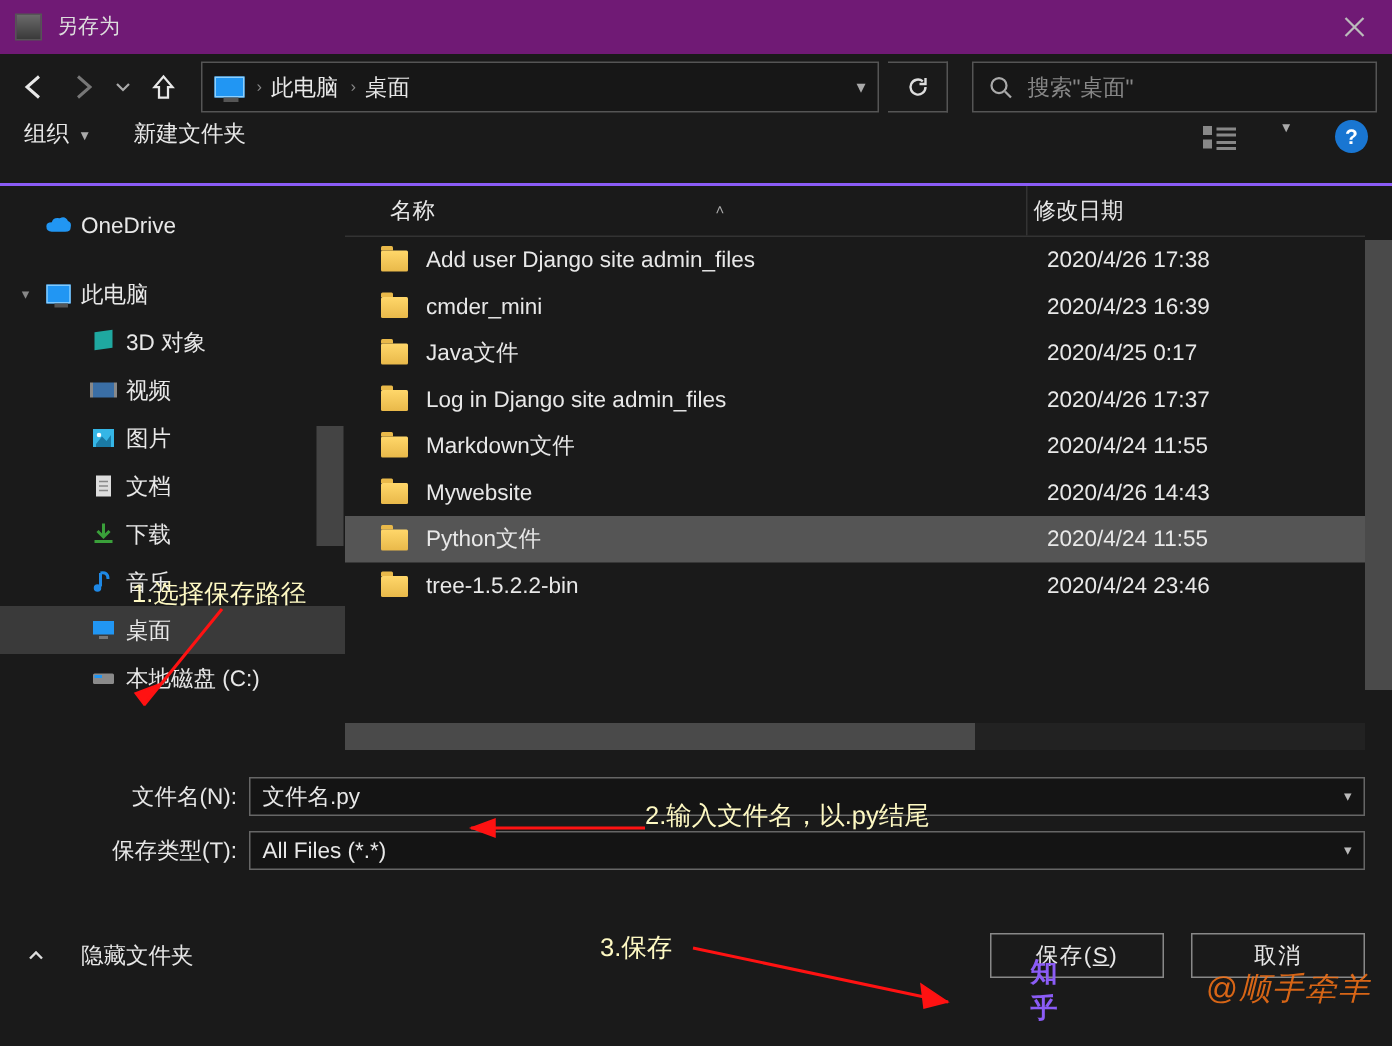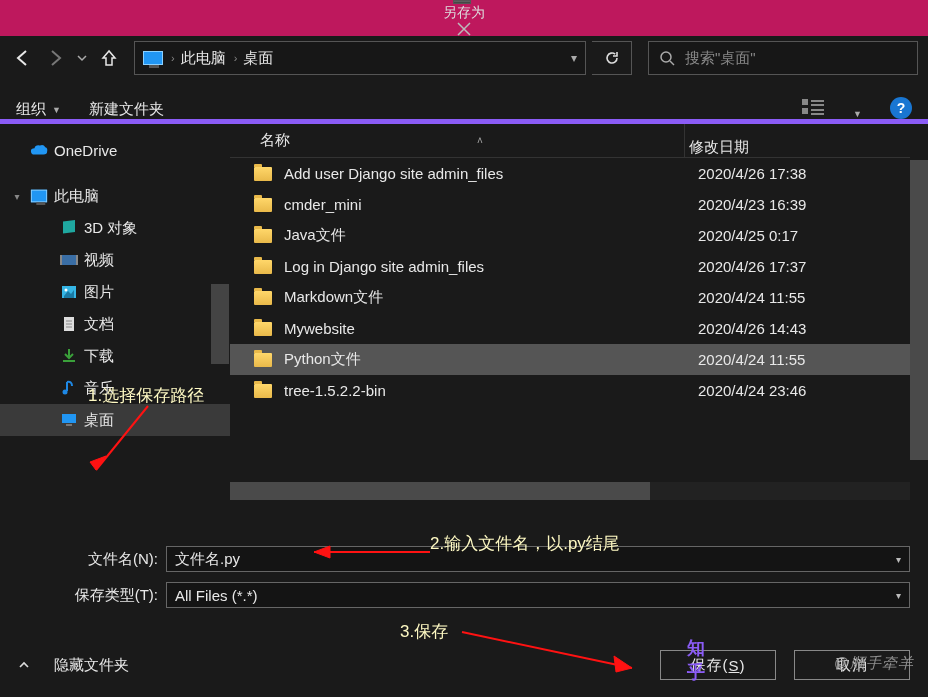--- a/index.html
+++ b/index.html
@@ -9,21 +9,21 @@
     font-family: "Microsoft YaHei", "Segoe UI", sans-serif;
     font-size: 15px;
     color: #e8e8e8;
     overflow: hidden;
     position: relative;
   }
 
   
   .titlebar {
     height: 36px; display: flex; align-items: center;
-    background: #be185d; padding: 0 4px; flex-direction: column;
+    background: #701a75; padding: 0 4px;
   }
   .titlebar .app-icon {
     width: 18px; height: 18px; margin: 0 10px 0 6px;
     background: linear-gradient(#6a6a6a, #3a3a3a);
     border: 1px solid #555;
   }
   .titlebar .title { font-size: 14px; color: #ddd; flex: 1; }
   .titlebar .close {
     width: 42px; height: 30px; display:flex; align-items:center; justify-content:center;
     color:#bbb; font-size:16px;
@@ -57,22 +57,22 @@
   }
   .searchbox {
     width:270px; height:34px; border:1px solid #555; background:#171717;
     display:flex; align-items:center; padding:0 10px; gap:10px; color:#888;
     margin-left:10px;
   }
   .searchbox svg { stroke:#aaa; }
 
   
   .toolrow {
-    height:44px; display:flex; align-items:flex-end; padding:0 16px; gap:28px;
-    border-bottom:5px solid #8b5cf6;
+    height:44px; display:flex; align-items:flex-start; padding:0 16px; gap:28px;
+    border-bottom:2px solid #8b5cf6;
   }
   .toolitem { display:flex; align-items:center; gap:6px; }
   .dd-caret { font-size:9px; color:#aaa; }
   .tool-spacer { flex:1; }
   .viewicon { width:24px; height:24px; display:flex; align-items:center; justify-content:center; color:#ccc; }
   .helpicon {
     width:22px; height:22px; border-radius:50%; background:#1976d2;
     color:#fff; display:flex; align-items:center; justify-content:center;
     font-size:14px; font-weight:bold;
   }
@@ -95,21 +95,21 @@
     position:absolute; right:1px; top:160px; width:18px; height:80px; background:#444;
   }
 
   .filepane { flex:1; display:flex; flex-direction:column; position:relative; }
   .colhead {
     height:34px; display:flex; align-items:center; border-bottom:1px solid #333;
     padding-left:24px; gap:0; position:relative;
   }
   .colhead .col-name { width:430px; padding-left:6px; display:flex; align-items:center; gap:17px;}
   .colhead .col-name .sort { font-size:10px; color:#aaa; margin-left:170px;}
-  .colhead .col-date { flex:1; padding-left:4px; border-left:1px solid #333; height:100%; display:flex; align-items:flex-end;}
+  .colhead .col-date { flex:1; padding-left:4px; border-left:1px solid #333; height:100%; display:flex; align-items:center;}
   .filelist { flex:1; overflow:hidden; }
   .frow {
     height:31px; display:flex; align-items:center; padding-left:24px;
   }
   .frow.selected { background:#555; }
   .fico {
     width:18px; height:14px;
     background:linear-gradient(#ffd76a,#e9b94a);
     border-radius:1px; margin-right:12px; position:relative;
   }
@@ -121,21 +121,20 @@
   }
   .hscroll .thumb { position:absolute; left:0; top:0; height:18px; width:420px; background:#4a4a4a; }
   .vscroll {
     position:absolute; right:0; top:0; width:18px; height:100%; background:#1a1a1a;
   }
   .vscroll .thumb { position:absolute; right:0; top:36px; width:18px; height:300px; background:#4a4a4a;}
 
   
   .bottom {
     padding:16px 18px 12px 18px;
-    margin-top:28px;
   }
   .field {
     display:flex; align-items:center; height:30px; margin-bottom:6px;
   }
   .field label { width:148px; text-align:right; padding-right:8px; }
   .txtfield {
     flex:1; height:26px; border:1px solid #666; background:#141414;
     color:#e8e8e8; padding:0 8px; font-size:15px;
     display:flex; align-items:center; justify-content:space-between;
     position:relative;
@@ -156,21 +155,21 @@
 
   
   .annot {
     position:absolute; color:#fef9c3; font-size:17px;
     pointer-events:none; white-space:nowrap;
   }
   .arrow { position:absolute; pointer-events:none; }
   .arrow line, .arrow polygon { stroke:#ff1212; fill:#ff1212; }
 
   .watermark {
-    position:absolute; right:14px; bottom:24px; color:#a3a3a3; font-size:15px;
+    position:absolute; right:14px; bottom:24px; color:#f97316; font-size:21px;
     font-style:italic; opacity:0.85; letter-spacing:1px;
   }
   .zhihu-mark {
     position:absolute; right:215px; bottom:24px; width:26px; height:26px;
     display:flex; align-items:center; justify-content:flex-end;
     color:#8b5cf6; font-weight:bold; font-size:18px; font-style:normal;
   }
 </style>
 </head>
 <body>
@@ -337,20 +336,29 @@
         </div>
         <div class="side-node child selected">
           <span class="side-icon">
             <svg width="18" height="18">
               <rect x="2" y="3" width="14" height="9" fill="#2196f3"></rect>
               <rect x="6" y="13" width="6" height="2" fill="#777"></rect>
             </svg>
           </span>
           <span>桌面</span>
         </div>
+        <div class="side-node child">
+          <span class="side-icon">
+            <svg width="18" height="18">
+              <rect x="2" y="6" width="14" height="7" rx="1" fill="#8a8a8a"></rect>
+              <rect x="3" y="7" width="5" height="2" fill="#2196f3"></rect>
+            </svg>
+          </span>
+          <span>本地磁盘 (C:)</span>
+        </div>
       </div>
     <div class="side-scroll-thumb"></div>
   </div>
 
   <div class="filepane">
     <div class="colhead">
       <div class="col-name">
         <span>名称</span>
         <span class="sort">˄</span>
       </div>

